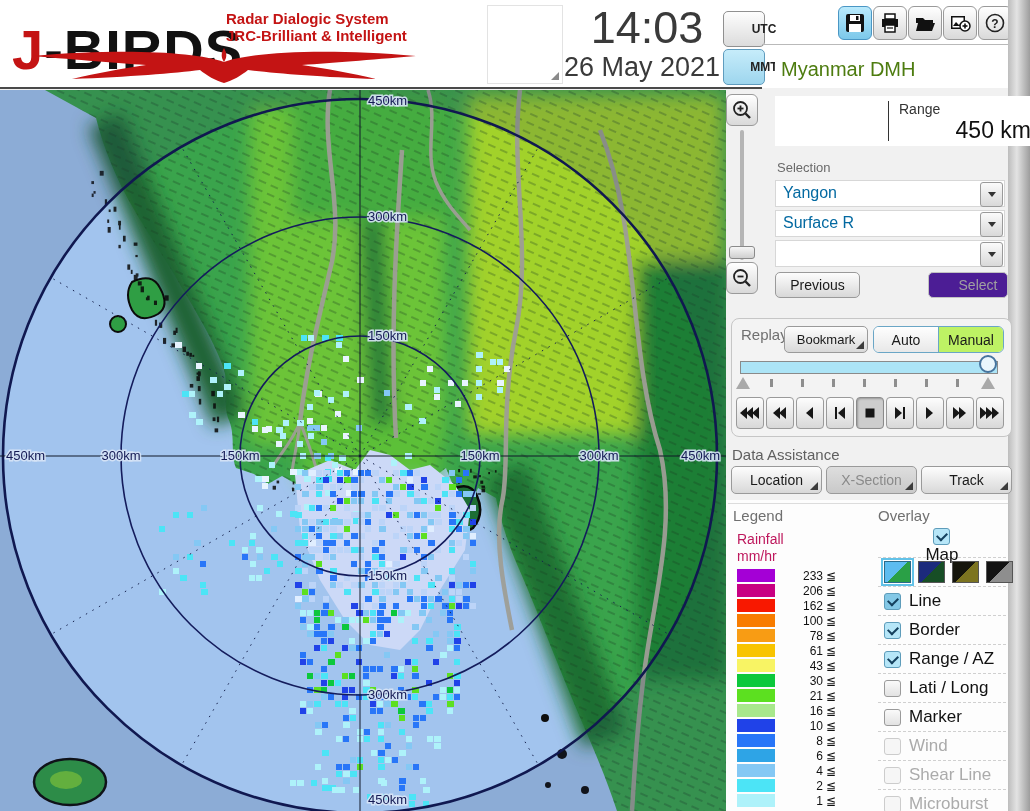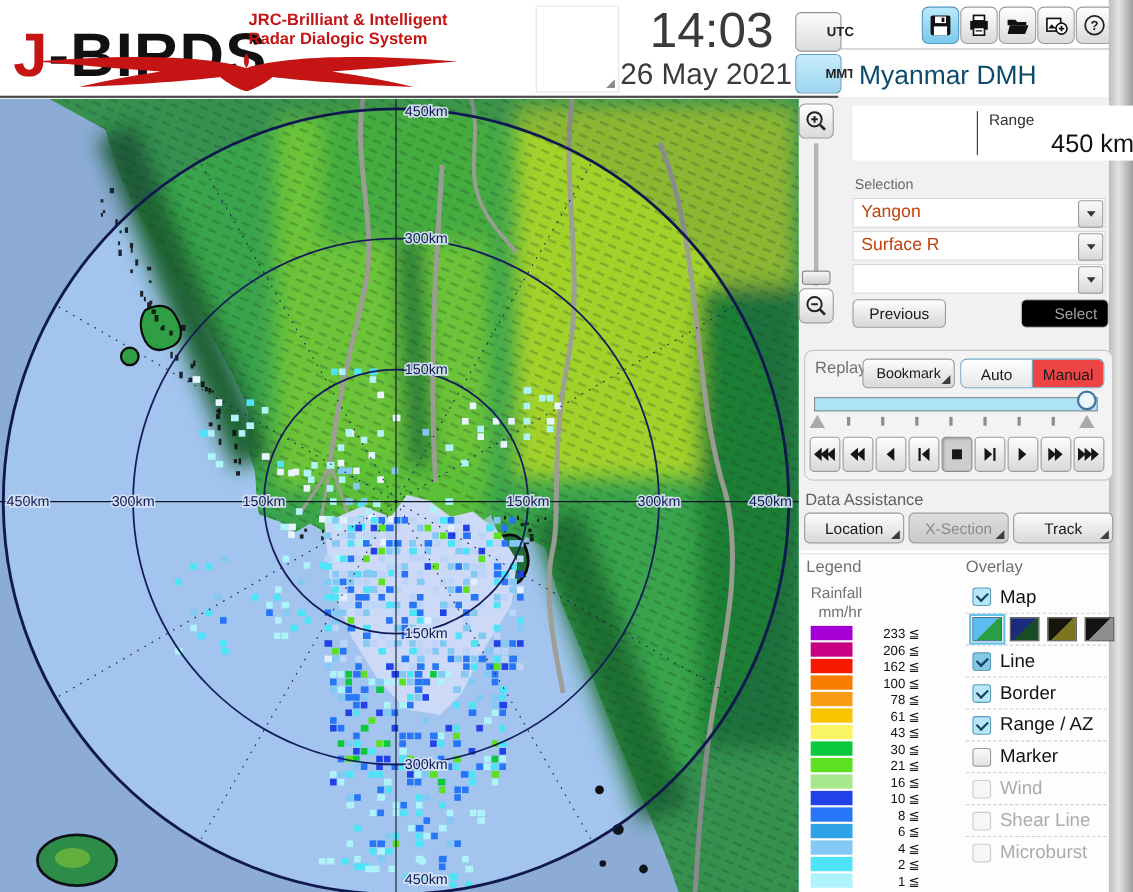--- a/index.html
+++ b/index.html
@@ -26,67 +26,67 @@
   .tz-btn.sel{background:linear-gradient(#c6ecfa,#9ed6ee);border-color:#5f9cbe;}
   .tool-btn{top:6px;width:34px;height:34px;border:1px solid #9a9a9a;border-radius:6px;
       background:linear-gradient(#ffffff,#d9d9d9);display:flex;align-items:center;justify-content:center;box-sizing:border-box;}
   .tool-btn.sel{background:linear-gradient(#baeafc,#7cc8ea);border-color:#4a96c4;}
   .collapse-arrow{left:1014px;top:17px;width:0;height:0;border-style:solid;border-width:6px 8px 6px 0;
       border-color:transparent #8f8f8f transparent transparent;}
   
   .edge-strip{left:1008px;top:0;width:22px;height:811px;background:linear-gradient(90deg,#bdbdbd,#e3e3e3 40%,#9d9d9d);}
   .panel-bg{left:726px;top:90px;width:282px;height:721px;background:#f1f1f1;}
   .site-box{left:775px;top:50px;width:230px;height:38px;background:#fff;display:flex;align-items:center;}
-  .site-box span{font-size:24px;color:#0c4a6e;padding-left:6px;}
+  .site-box span{font-size:20px;color:#4d7c0f;padding-left:6px;}
   .range-box{left:775px;top:96px;width:230px;height:50px;background:#fff;padding-left:32px;}
   .range-div{position:absolute;left:113px;top:5px;width:1px;height:40px;background:#333;}
   .range-label{position:absolute;left:124px;top:5px;font-size:14px;color:#333;}
   .range-value{position:absolute;right:6px;top:21px;font-size:23px;color:#111;}
   .sec-label{font-size:13px;color:#6a6a6a;}
   .dropdown{left:775px;width:230px;height:27px;background:#fff;border:1px solid #d7d7d7;box-sizing:border-box;}
-  .dropdown .val{position:absolute;left:7px;top:3px;font-size:16px;color:#c2410c;}
+  .dropdown .val{position:absolute;left:7px;top:3px;font-size:16px;color:#0369a1;}
   .dd-btn{position:absolute;right:1px;top:1px;width:21px;height:23px;border:1px solid #9a9a9a;border-radius:3px;
       background:linear-gradient(#fbfbfb,#d8d8d8);display:flex;align-items:center;justify-content:center;}
   .dd-arrow{width:0;height:0;border-style:solid;border-width:5px 4px 0 4px;border-color:#333 transparent transparent transparent;}
   .btn{border:1px solid #9a9a9a;border-radius:5px;background:linear-gradient(#fdfdfd,#d8d8d8);
       display:flex;align-items:center;justify-content:center;font-size:14px;color:#1a1a1a;box-sizing:border-box;}
-  .btn.disabled{background:#000000;color:#a0a0a0;border-color:#c2c2c2;padding-left:20px;}
+  .btn.disabled{background:#4c1d95;color:#a0a0a0;border-color:#c2c2c2;padding-left:20px;}
   .btn.gray{background:linear-gradient(#dedede,#c9c9c9);color:#8a8a8a;}
   
   .replay-box{left:731px;top:318px;width:281px;height:119px;border:1px solid #c6c6c6;border-radius:8px;background:#f3f3f3;box-sizing:border-box;}
   .replay-label{position:absolute;left:9px;top:7px;font-size:15px;color:#707070;}
   .mode-group{position:absolute;left:141px;top:7px;width:131px;height:27px;border:1px solid #6aa6c6;border-radius:6px;
       overflow:hidden;display:flex;box-sizing:border-box;background:#fff;}
   .mode-seg{flex:1;display:flex;align-items:center;justify-content:center;font-size:14px;color:#1a1a1a;}
-  .mode-seg.sel{background:#ef4444;}
+  .mode-seg.sel{background:#bef264;}
   .mode-seg.first{border-right:1px solid #6aa6c6;background:linear-gradient(#fefefe,#e8e8e8);}
   .slider-track{position:absolute;left:8px;top:42px;width:258px;height:13px;border:1px solid #8a8a8a;background:#ace4f6;box-sizing:border-box;}
   .slider-handle{position:absolute;left:247px;top:36px;width:18px;height:18px;border-radius:50%;
       border:2px solid #46749e;background:#eaf6fc;box-sizing:border-box;}
   .mark-tri{position:absolute;width:0;height:0;border-style:solid;border-width:0 7px 12px 7px;
       border-color:transparent transparent #a9a9a9 transparent;top:58px;}
   .tick{position:absolute;top:60px;width:3px;height:8px;background:#8e8e8e;}
   .pb-row{position:absolute;left:4px;top:78px;display:flex;gap:2px;}
   .pb-btn{width:28px;height:32px;border:1px solid #9a9a9a;border-radius:4px;background:linear-gradient(#fdfdfd,#d8d8d8);
       display:flex;align-items:center;justify-content:center;box-sizing:border-box;}
   .pb-btn.pressed{background:#cdcdcd;border-color:#8a8a8a;box-shadow:inset 1px 1px 2px rgba(0,0,0,.25);}
   
   .da-label{left:732px;top:446px;font-size:15px;color:#606060;}
   
   .sep-line{left:728px;top:503px;width:280px;height:1px;background:#dcdcdc;}
   .lower-bg{left:726px;top:500px;width:282px;height:311px;background:#fdfdfd;}
   .sec-title{font-size:15px;color:#707070;}
-  .legend-rf{font-size:14px;color:#737373;line-height:17px;text-align:right;}
+  .legend-rf{font-size:14px;color:#be185d;line-height:17px;}
   .lg-row{display:flex;align-items:center;height:15px;}
   .lg-swatch{width:38px;height:13px;}
   .lg-val{width:42px;text-align:right;font-size:12px;color:#111;margin-left:6px;}
   .lg-leq{font-size:12px;color:#111;margin-left:3px;}
   .ov-col{left:878px;top:528px;width:128px;}
   .ov-row{display:flex;align-items:center;height:29px;border-top:1px dashed #d0d0d0;box-sizing:border-box;}
-  .ov-row.first{border-top:none;}
+  .ov-row.first{border-top:none;flex-direction:column;}
   .cb{width:17px;height:17px;border:1px solid #9a9a9a;border-radius:3px;background:linear-gradient(#fafafa,#e2e2e2);
       margin:0 8px 0 6px;position:relative;box-sizing:border-box;flex:none;}
   .cb.checked{background:#b6e6f8;border-color:#5e9cba;}
   .cb.checked.strong{background:#84c8e6;}
   .cb.checked::after{content:"";position:absolute;left:3px;top:3px;width:8px;height:5px;
       border-left:2px solid #15405e;border-bottom:2px solid #15405e;transform:rotate(-45deg);}
   .cb.dis{border-color:#cccccc;background:#f6f6f6;}
   .ov-label{font-size:17px;color:#111;}
   .ov-label.dis{color:#ababab;}
   .ms-swatch{width:27px;height:22px;border:1px solid #555;margin-right:7px;box-sizing:border-box;flex:none;}
@@ -102,22 +102,22 @@
       background:linear-gradient(#f6f6f6,#cfcfcf);box-sizing:border-box;}
 </style>
 </head>
 <body>
 
 <div id="app">
 
   <div class="abs header"></div>
   <div class="abs logo-title"><span class="red">J</span><span>-BIRDS</span></div>
   <div class="abs logo-sub">
+    <div>Radar  Dialogic  System</div>
     <div>JRC-Brilliant &amp; Intelligent</div>
-    <div>Radar  Dialogic  System</div>
   </div>
   <svg class="abs" style="left:28px;top:46px" width="392" height="38" viewBox="0 0 392 38">
     <path fill="#c41414" d="M196,16 C168,6 96,2 4,10 C54,14 86,17 118,19 C92,23 70,27 44,33 C100,31 148,27 172,24 C178,29 188,35 196,37 C204,35 214,29 220,24 C244,27 292,31 348,33 C322,27 300,23 274,19 C306,17 338,14 388,10 C296,2 224,6 196,16 Z
              M196,16 C192,10 194,6 196,2 C198,6 200,10 196,16 Z"></path>
   </svg>
   <div class="abs clock-box">
       <div class="corner-tri"></div>
     </div>
   <div class="abs time">14:03</div>
   <div class="abs date">26 May 2021</div>
@@ -419,20 +419,24 @@
         <span class="cb checked strong"></span>
     <span class="ov-label">Line</span>
       </div>
       <div class="ov-row">
         <span class="cb checked"></span>
     <span class="ov-label">Border</span>
       </div>
       <div class="ov-row">
         <span class="cb checked"></span>
     <span class="ov-label">Range / AZ</span>
+      </div>
+      <div class="ov-row">
+        <span class="cb"></span>
+    <span class="ov-label">Lati / Long</span>
       </div>
       <div class="ov-row">
         <span class="cb"></span>
     <span class="ov-label">Marker</span>
       </div>
       <div class="ov-row">
         <span class="cb dis"></span>
     <span class="ov-label dis">Wind</span>
       </div>
       <div class="ov-row">

